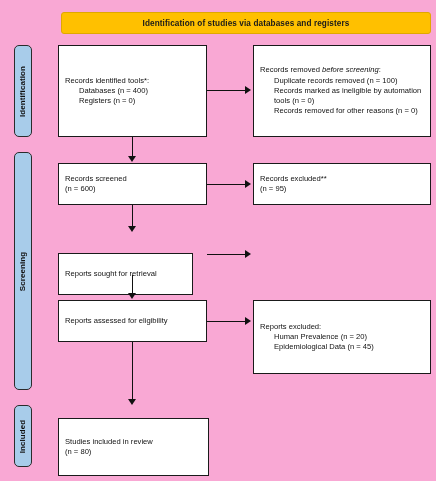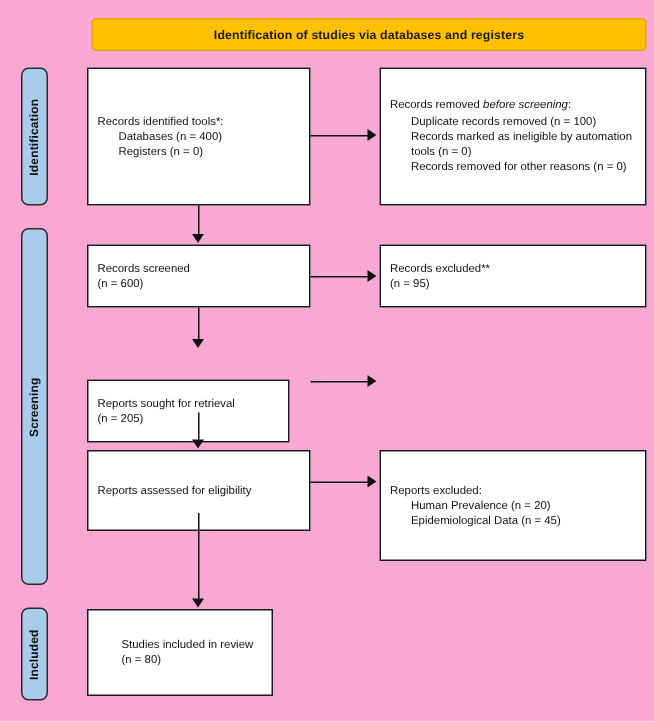--- a/index.html
+++ b/index.html
@@ -85,22 +85,22 @@
     white-space: nowrap;
   }
   .box-line.wrap { white-space: normal; }
   .indent { padding-left: 14px; }
   .ital { font-style: italic; }
 
   
   #box-identified         { left: 58px;  top: 45px;  width: 149px; height: 92px; }
   #box-screened           { left: 58px;  top: 163px; width: 149px; height: 42px; }
   #box-sought             { left: 58px;  top: 233px; width: 135px; height: 42px; margin-top: 20px; }
-  #box-eligibility        { left: 58px;  top: 300px; width: 149px; height: 54px; }
-  #box-included           { left: 58px;  top: 406px; width: 124px; height: 58px; padding-left: 16px; }
+  #box-eligibility        { left: 58px;  top: 300px; width: 149px; height: 42px; }
+  #box-included           { left: 58px;  top: 418px; width: 151px; height: 58px; }
 
   
   #box-removed            { left: 253px; top: 45px;  width: 178px; height: 92px; }
   #box-excluded-records   { left: 253px; top: 163px; width: 178px; height: 42px; }
   #box-not-retrieved      { left: 253px; top: 233px; width: 178px; height: 42px; }
   #box-excluded-reports   { left: 253px; top: 300px; width: 178px; height: 74px; }
 
   
   .vline {
     position: absolute;
@@ -199,21 +199,20 @@
   <div class="box" id="box-excluded-records">
     <div class="box-inner">
       <div class="box-line">Records excluded**</div>
       <div class="box-line">(n = 95)</div>
     </div>
   </div>
 
   <div class="box" id="box-sought">
     <div class="box-inner">
       <div class="box-line">Reports sought for retrieval</div>
-      <div class="box-line">(n = 205)</div>
     </div>
   </div>
 
 
   <div class="box" id="box-eligibility">
     <div class="box-inner">
       <div class="box-line">Reports assessed for eligibility</div>
     </div>
   </div>
 

